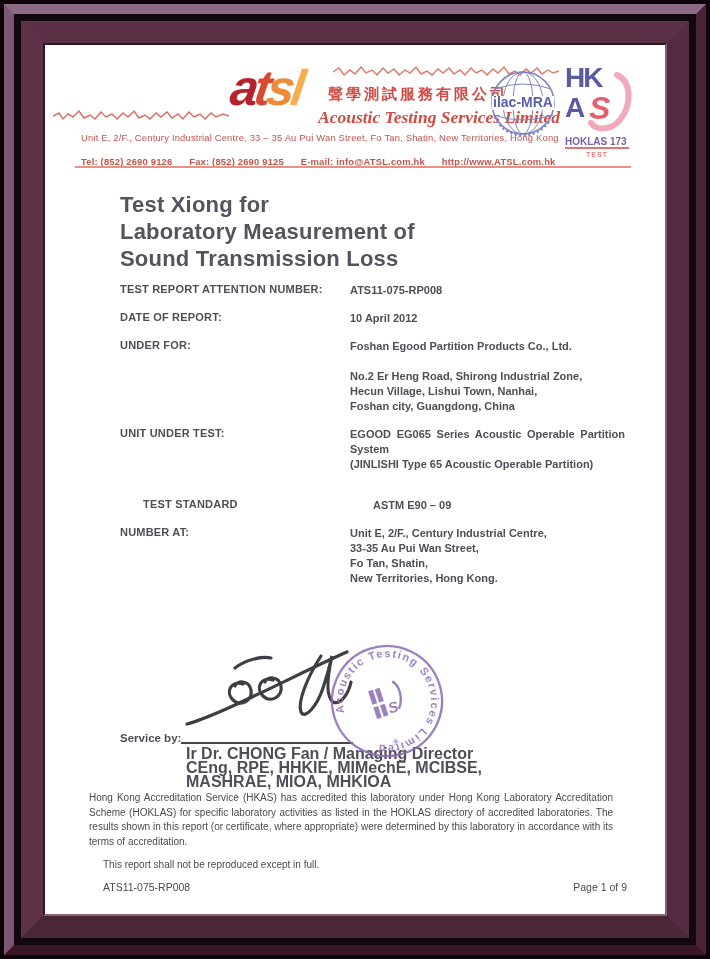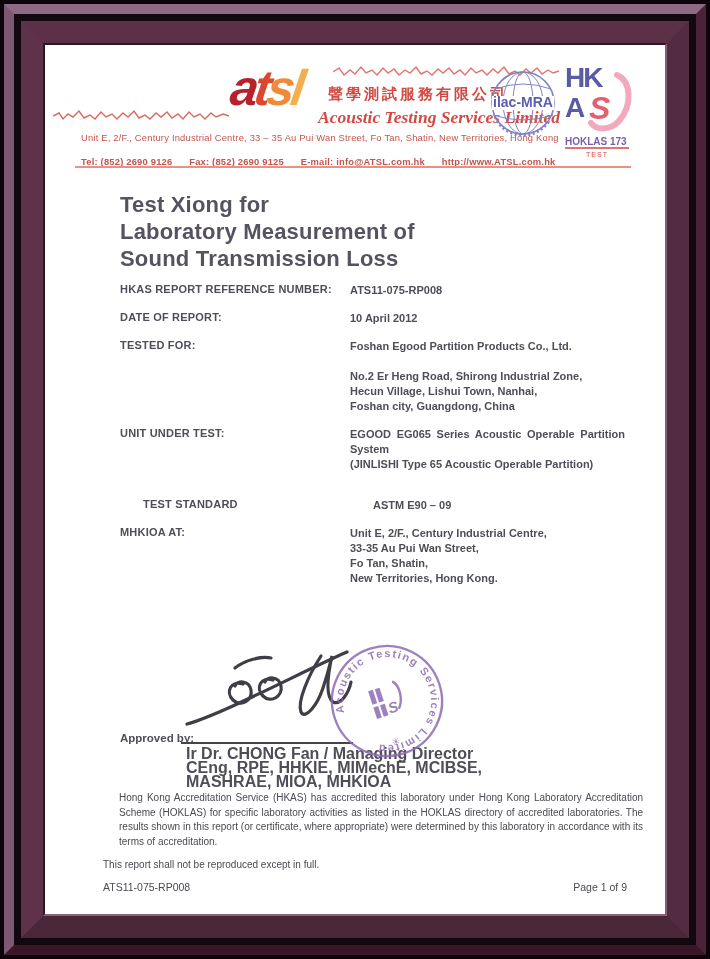--- a/index.html
+++ b/index.html
@@ -56,21 +56,21 @@
   
   .approval { position:absolute; top:575px; left:75px; width:505px; height:185px; }
   .approved-label { position:absolute; left:0; top:112px; font-size:11.5px; font-weight:600; }
   .signature-svg { position:absolute; left:63px; top:22px; }
   .sig-line { position:absolute; left:61px; top:122px; width:172px; height:2px; background:#45434e; }
   .approver { position:absolute; left:66px; top:127px; font-size:16px; font-weight:bold;
               line-height:14px; white-space:pre-line; }
   .stamp { position:absolute; left:208px; top:22px; opacity:.85; transform:rotate(-18deg); }
 
   
-  .footer-para { position:absolute; top:746px; left:74px; width:524px; font-size:10px;
+  .footer-para { position:absolute; top:746px; left:44px; width:524px; font-size:10px;
                  line-height:14.5px; text-align:justify; color:#4b4952; }
   .footer-notice { position:absolute; top:814px; left:58px; font-size:10px; color:#4b4952; }
   .footer-refrow { position:absolute; top:836px; left:58px; right:38px; display:flex;
                    justify-content:space-between; font-size:10.5px; color:#4b4952; }
 </style>
 </head>
 <body>
 
 <div class="frame-l1">
  <div class="frame-l2">
@@ -122,55 +122,55 @@
       </div>
 
       <div class="title">
         <div>Test Xiong for</div>
         <div>Laboratory Measurement of</div>
         <div>Sound Transmission Loss</div>
       </div>
 
       <div class="fields">
         <div class="field-row">
-          <div class="field-label">HKAS REPORT REFERENCE NUMBER:</div>
+          <div class="field-label">TEST REPORT ATTENTION NUMBER:</div>
           <div class="field-value">ATS11-075-RP008</div>
         </div>
         <div class="field-row">
           <div class="field-label">DATE OF REPORT:</div>
           <div class="field-value">10 April 2012</div>
         </div>
         <div class="field-row">
-          <div class="field-label">TESTED FOR:</div>
+          <div class="field-label">UNDER FOR:</div>
           <div class="field-value">Foshan Egood Partition Products Co., Ltd.
 
 No.2 Er Heng Road, Shirong Industrial Zone,
 Hecun Village, Lishui Town, Nanhai,
 Foshan city, Guangdong, China</div>
         </div>
         <div class="field-row">
           <div class="field-label">UNIT UNDER TEST:</div>
           <div class="field-value justify">EGOOD EG065 Series Acoustic Operable Partition System
 (JINLISHI Type 65 Acoustic Operable Partition)</div>
         </div>
         <div class="field-row row-gap-lg">
           <div class="field-label">TEST STANDARD</div>
           <div class="field-value">ASTM E90 – 09</div>
         </div>
         <div class="field-row">
-          <div class="field-label">MHKIOA AT:</div>
+          <div class="field-label">NUMBER AT:</div>
           <div class="field-value">Unit E, 2/F., Century Industrial Centre,
 33-35 Au Pui Wan Street,
 Fo Tan, Shatin,
 New Territories, Hong Kong.</div>
         </div>
       </div>
 
       <div class="approval">
-        <div class="approved-label">Approved by:</div>
+        <div class="approved-label">Service by:</div>
 
         <svg class="signature-svg" width="172" height="100" viewBox="0 0 172 100">
           <g fill="none" stroke="#3f3d46" stroke-width="3.2" stroke-linecap="round">
             <path d="M4,82 C40,72 122,28 164,10"></path>
             <path d="M60,42 C48,38 42,50 50,58 C58,66 70,58 68,48 C66,38 54,38 52,44"></path>
             <path d="M90,38 C78,34 72,46 80,54 C88,62 100,54 98,44 C96,34 84,34 82,40"></path>
             <path d="M138,14 C125,34 114,60 118,70 C122,78 134,64 140,46 C146,28 148,18 149,14 C145,32 142,54 150,60 C158,64 166,50 168,40"></path>
             <path d="M52,26 C62,18 78,14 88,16"></path>
           </g>
         </svg>

